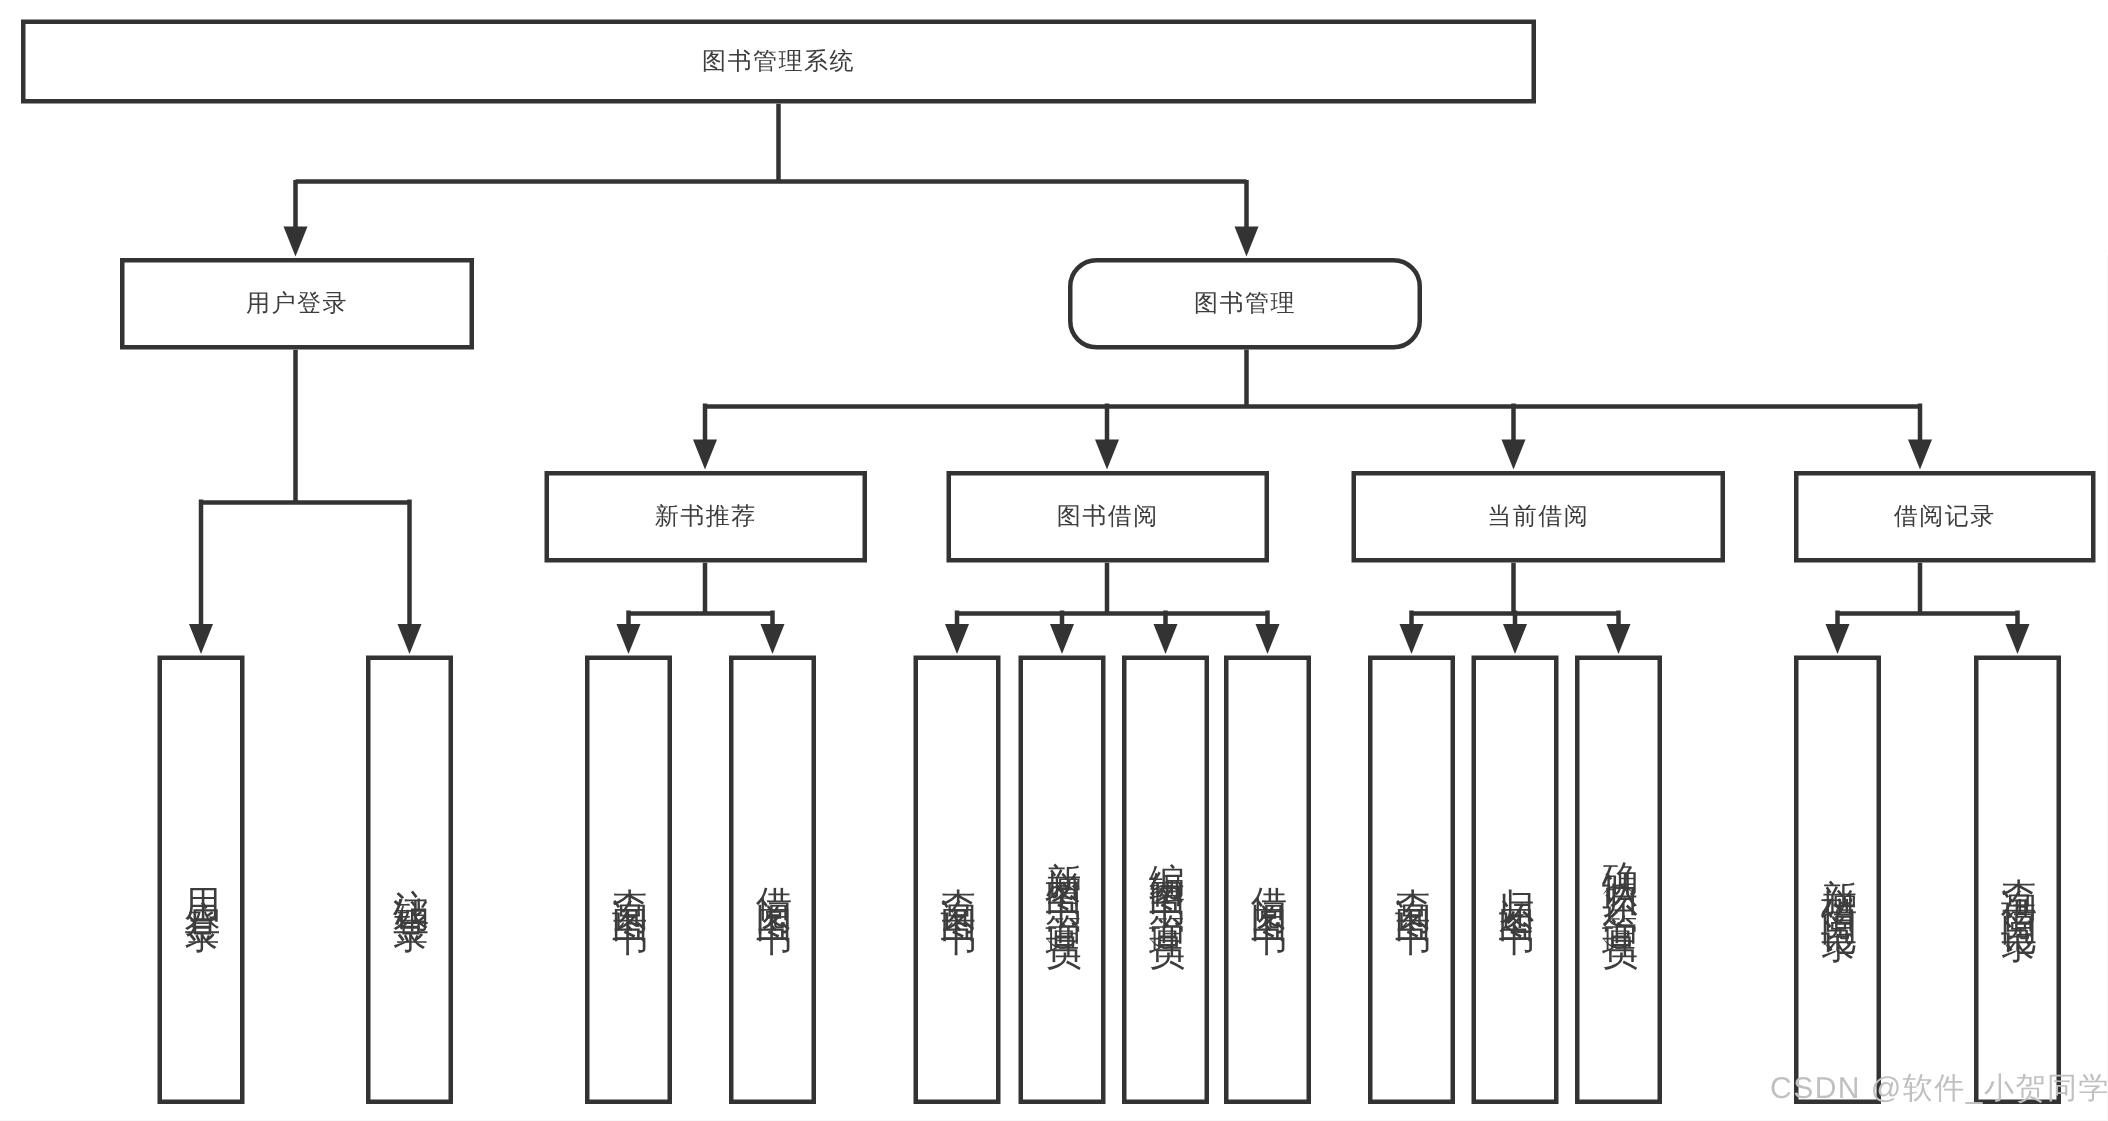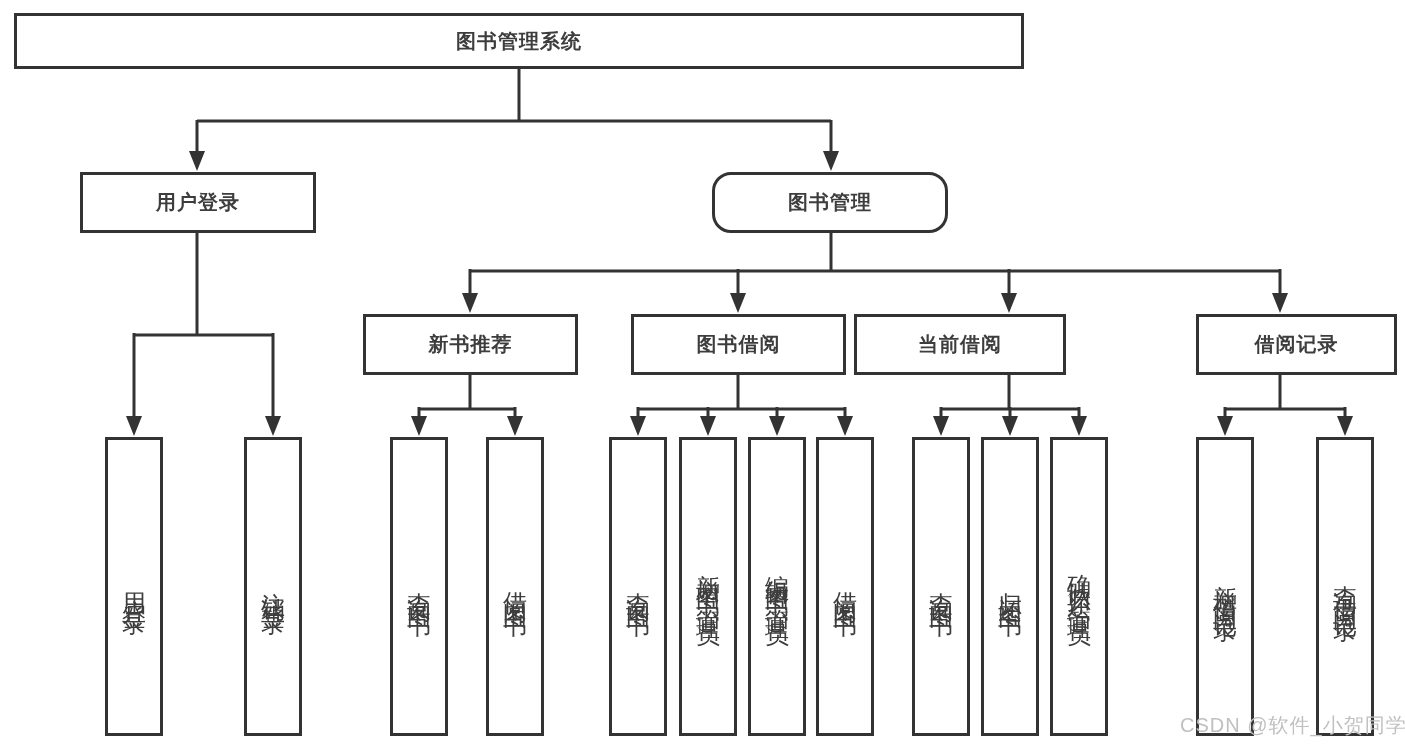--- a/index.html
+++ b/index.html
@@ -21,21 +21,21 @@
     position:absolute;
     box-sizing:border-box;
     border:3px solid var(--line);
     background:var(--bg);
     display:flex;
     align-items:center;
     justify-content:center;
     color:var(--text);
     z-index:2;
   }
-  .box.h{font-size:20px;letter-spacing:1px;font-weight:700;}
+  .box.h{font-size:16px;letter-spacing:1px;font-weight:400;}
   .box.v span{
     writing-mode:vertical-rl;
     text-orientation:mixed;
     font-size:24px;
     letter-spacing:7px;
     font-weight:500;
     line-height:1;
     white-space:nowrap;
   }
   #watermark{
@@ -126,21 +126,21 @@
     </g>
   </svg>
 
   <div class="box h" style="left:14px;top:13px;width:1010px;height:56px;">图书管理系统</div>
 
   <div class="box h" style="left:80px;top:172px;width:236px;height:61px;">用户登录</div>
   <div class="box h" style="left:712px;top:172px;width:236px;height:61px;border-radius:19px;">图书管理</div>
 
   <div class="box h" style="left:363px;top:314px;width:215px;height:61px;">新书推荐</div>
   <div class="box h" style="left:631px;top:314px;width:215px;height:61px;">图书借阅</div>
-  <div class="box h" style="left:854px;top:314px;width:212px;height:61px;">当前借阅</div>
+  <div class="box h" style="left:901px;top:314px;width:249px;height:61px;">当前借阅</div>
   <div class="box h" style="left:1196px;top:314px;width:201px;height:61px;">借阅记录</div>
 
   <div class="box v" style="left:105px;top:437px;width:58px;height:299px;">
     <span>用户登录</span>
   </div>
   <div class="box v" style="left:244px;top:437px;width:58px;height:299px;">
     <span>注销登录</span>
   </div>
 
   <div class="box v" style="left:390px;top:437px;width:58px;height:299px;">

